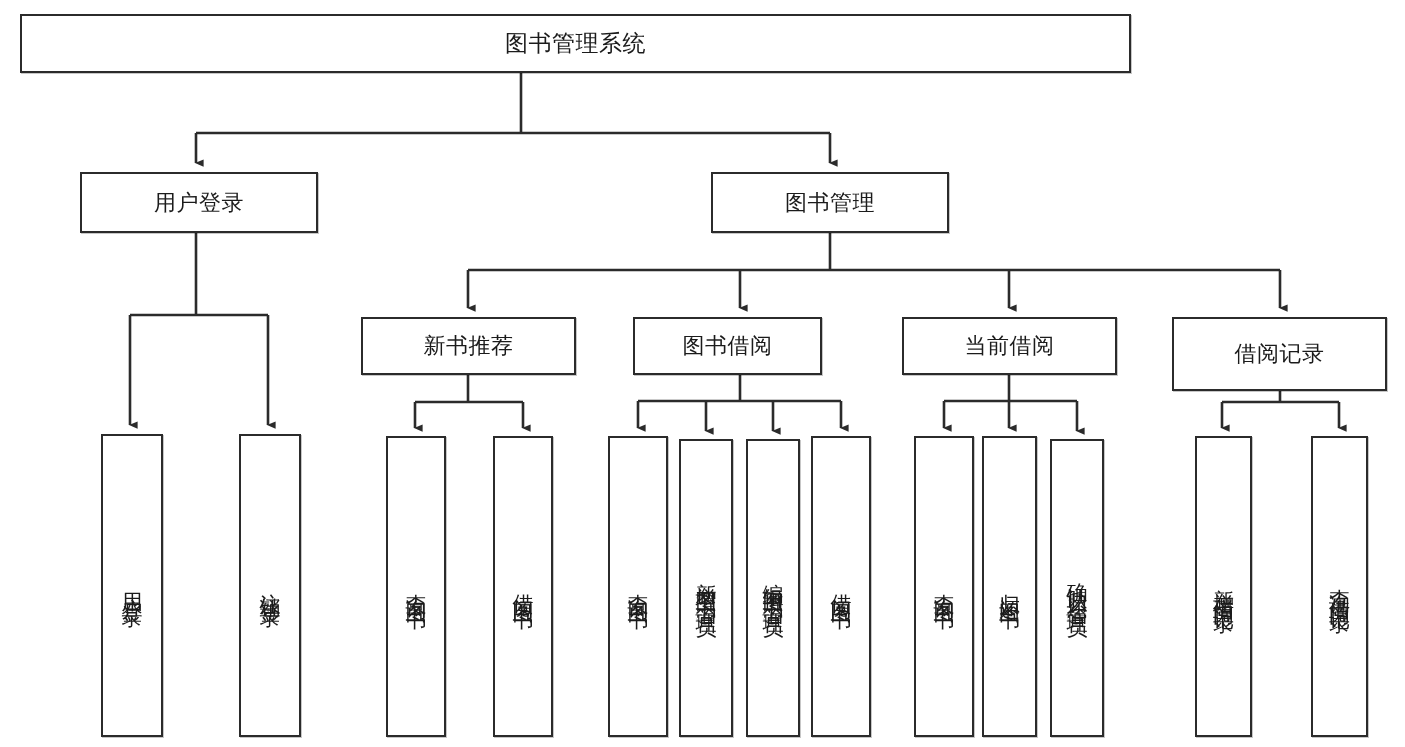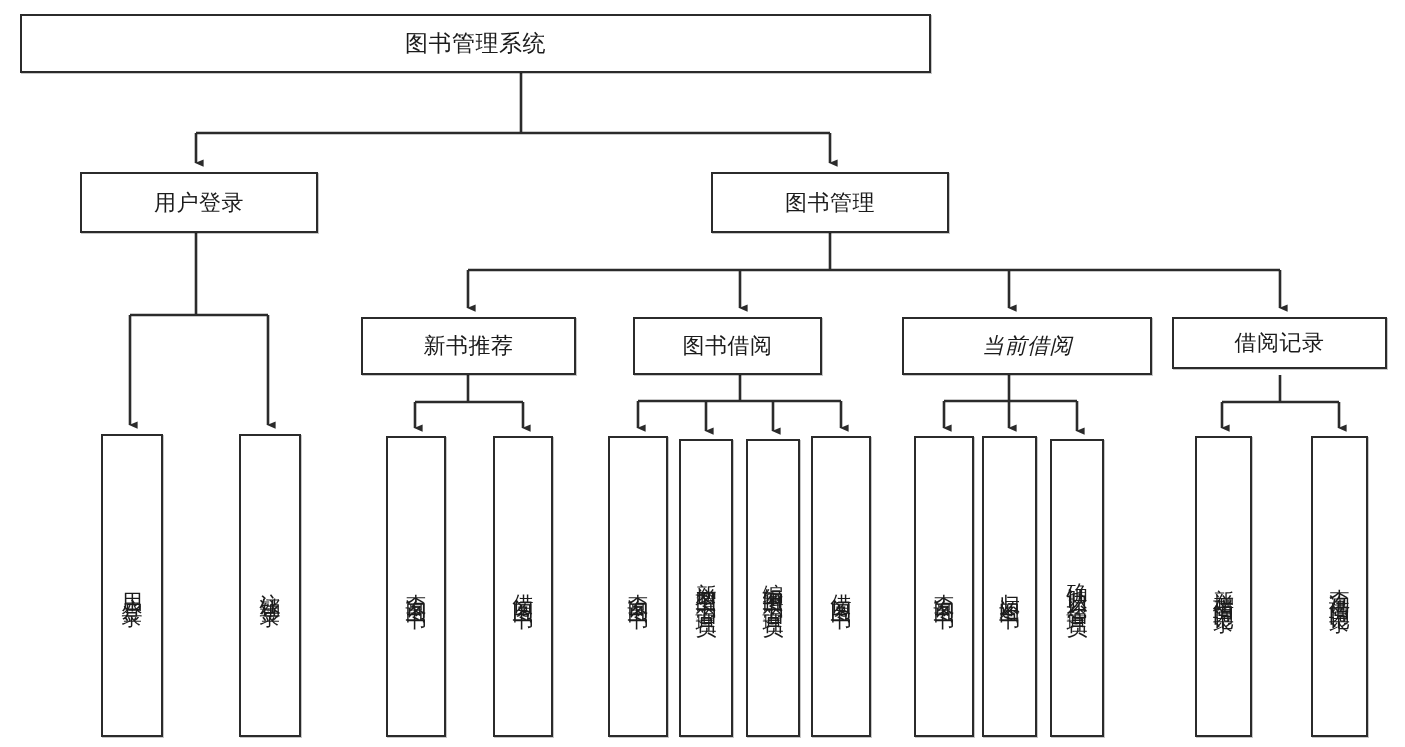--- a/index.html
+++ b/index.html
@@ -114,45 +114,45 @@
       <path d="M1009,401 L1009,428" marker-end="url(#arrowhead)"></path>
       <path d="M1077,401 L1077,431" marker-end="url(#arrowhead)"></path>
 
       <path d="M1280,375 L1280,402"></path>
       <path d="M1222,402 L1339,402"></path>
       <path d="M1222,402 L1222,428" marker-end="url(#arrowhead)"></path>
       <path d="M1339,402 L1339,428" marker-end="url(#arrowhead)"></path>
     </g>
   </svg>
 
-  <div class="node-box" id="root-node" style="left:20px; top:14px; width:911px; height:59px;">
+  <div class="node-box" id="root-node" style="left:20px; top:14px; width:1111px; height:59px;">
     <span class="node-label-h">图书管理系统</span>
   </div>
 
   <div class="node-box" style="left:80px; top:172px; width:238px; height:61px;">
     <span class="node-label-h">用户登录</span>
   </div>
 
   <div class="node-box" style="left:361px; top:317px; width:215px; height:58px;">
     <span class="node-label-h">新书推荐</span>
   </div>
 
   <div class="node-box" style="left:711px; top:172px; width:238px; height:61px;">
     <span class="node-label-h">图书管理</span>
   </div>
 
   <div class="node-box" style="left:633px; top:317px; width:189px; height:58px;">
     <span class="node-label-h">图书借阅</span>
   </div>
 
-  <div class="node-box" style="left:902px; top:317px; width:250px; height:58px;font-style:italic;">
+  <div class="node-box" style="left:902px; top:317px; width:215px; height:58px;">
     <span class="node-label-h">当前借阅</span>
   </div>
 
-  <div class="node-box" style="left:1172px; top:317px; width:215px; height:52px;">
+  <div class="node-box" style="left:1172px; top:317px; width:215px; height:74px;">
     <span class="node-label-h">借阅记录</span>
   </div>
 
   <div class="node-box" style="left:101px; top:434px; width:62px; height:303px;">
     <span class="node-label-v">用户登录</span>
   </div>
 
   <div class="node-box" style="left:239px; top:434px; width:62px; height:303px;">
     <span class="node-label-v">注销登录</span>
   </div>

